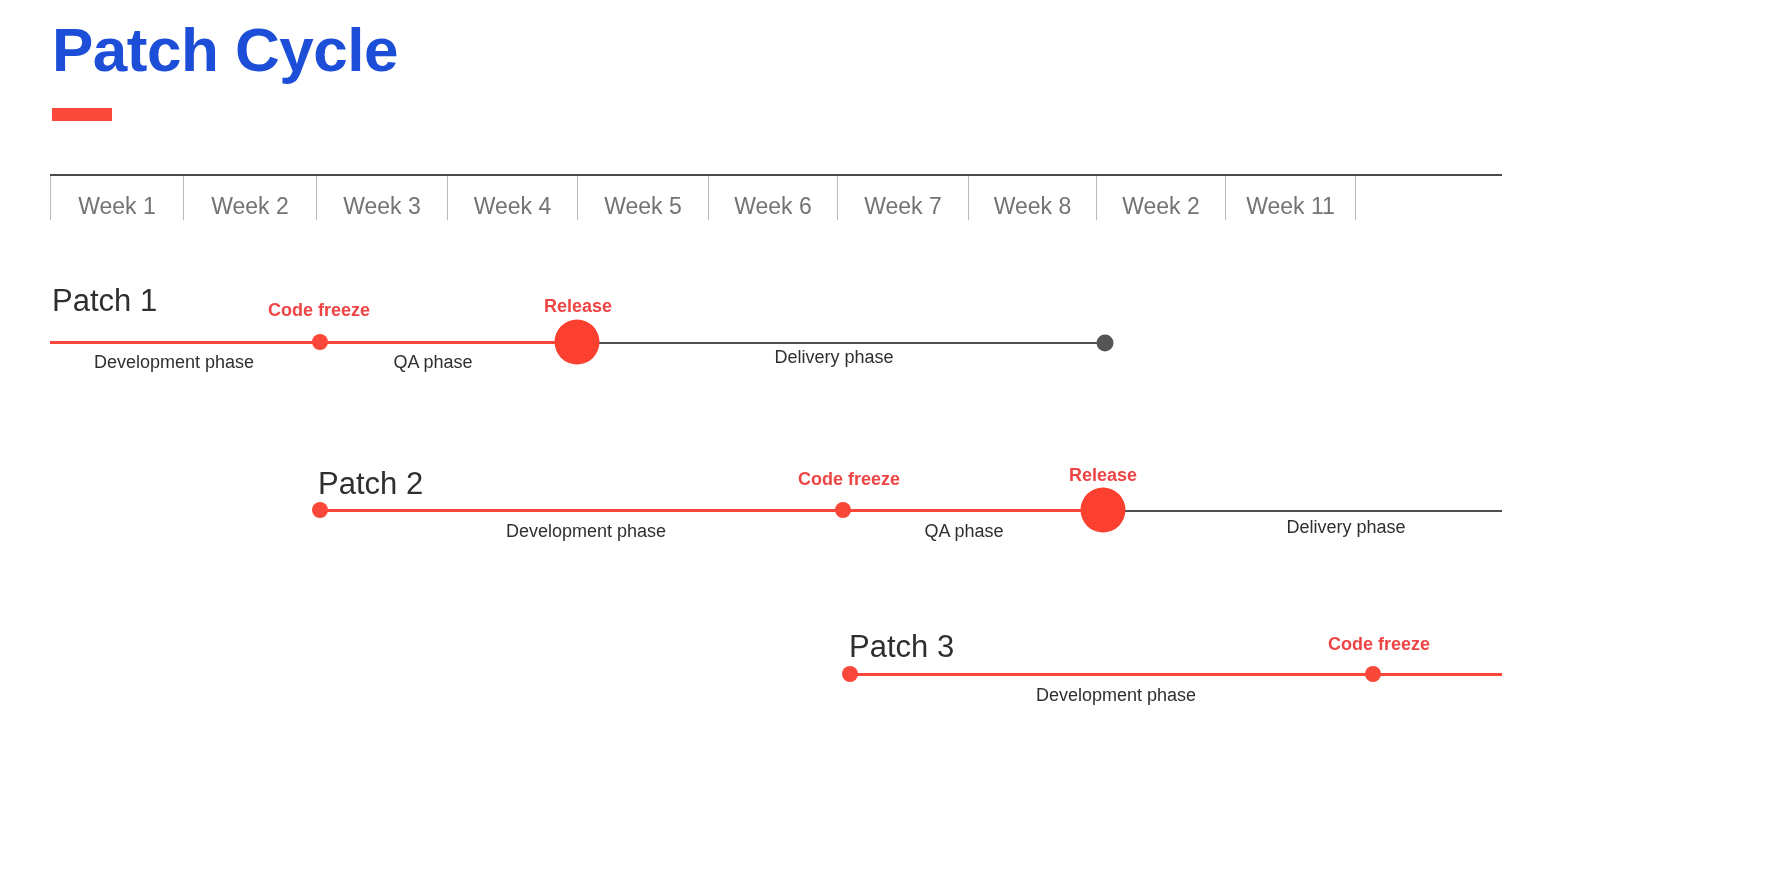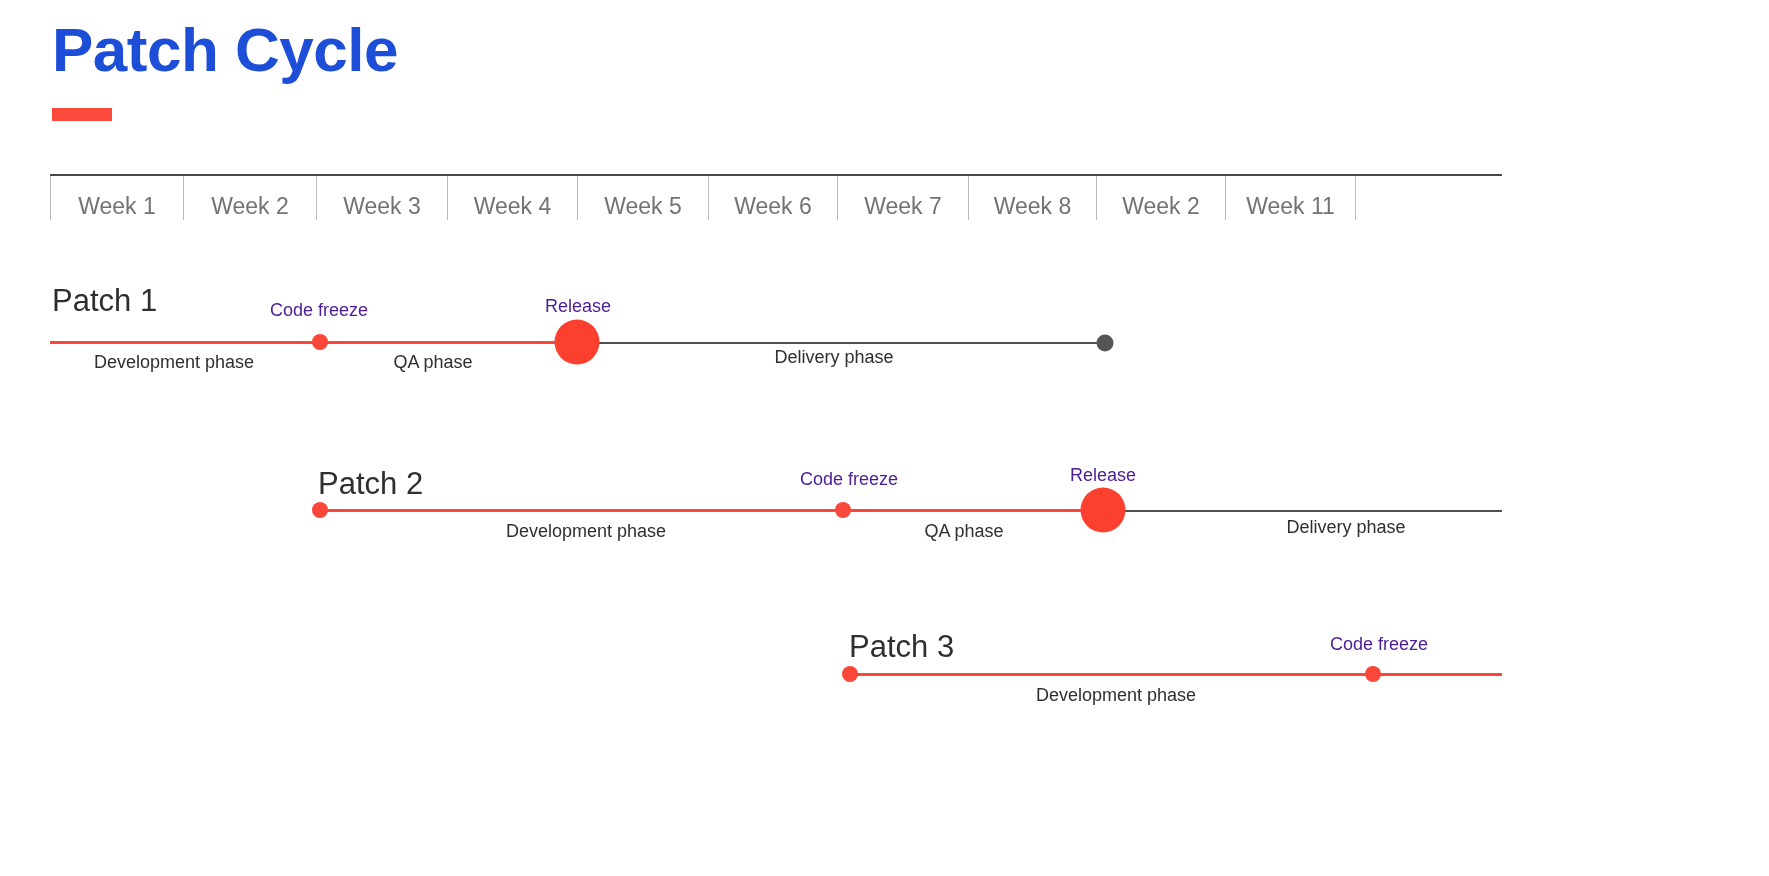--- a/index.html
+++ b/index.html
@@ -107,24 +107,25 @@
     border-radius: 50%;
     transform: translate(-50%, -50%);
   }
   .marker.small    { width: 16px; height: 16px; background: #f9473a; }
   .marker.large    { width: 45px; height: 45px; background: #fb4030; }
   .marker.gray-end { width: 17px; height: 17px; background: #555555; }
 
   .marker-label {
     position: absolute;
     font-size: 18px;
-    color: #4c1d95;
+    color: #ef4444;
     white-space: nowrap;
     transform: translateX(-50%);
     line-height: 1;
+    font-weight: bold;
   }
 </style>
 </head>
 <body>
 
 <div id="page-title">Patch Cycle</div>
 <div id="accent-bar"></div>
 
 <div id="week-axis">
   <div id="axis-line"></div>

